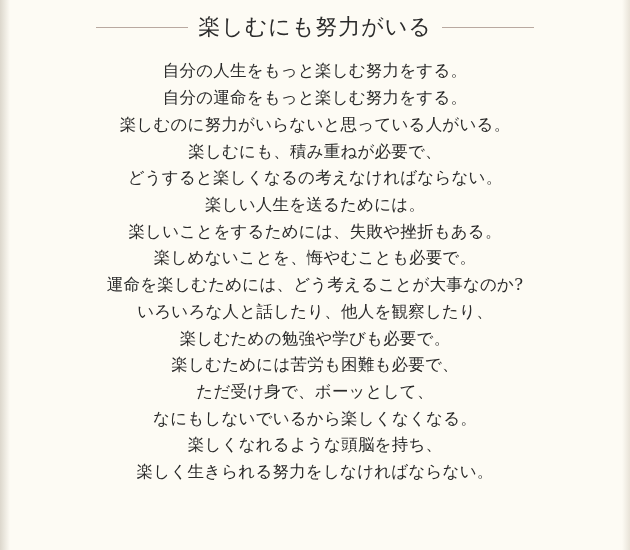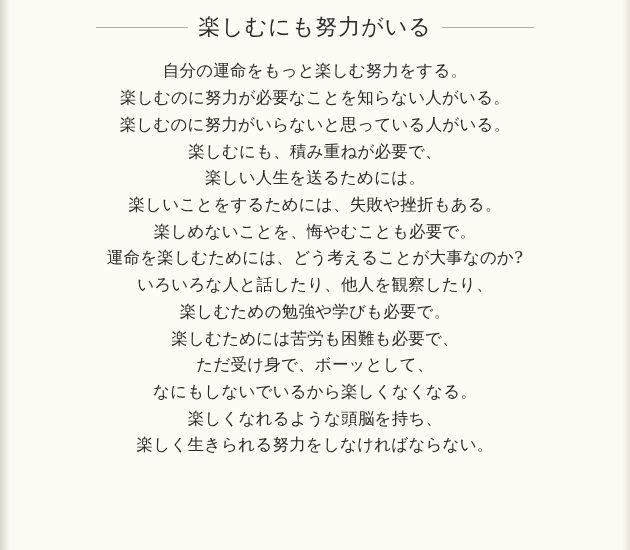--- a/index.html
+++ b/index.html
@@ -89,24 +89,25 @@
 
 <div class="page">
 
   <div class="title-row">
     <div class="rule left"></div>
     <div class="title">楽しむにも努力がいる</div>
     <div class="rule right"></div>
   </div>
 
   <div class="body-text">
+    <span class="line">自分の人生をもっと楽しむ努力をする。</span>
     <span class="line">自分の運命をもっと楽しむ努力をする。</span>
-    <span class="line">楽しむのに努力が必要なことを知らない人がいる。</span>
     <span class="line">楽しむのに努力がいらないと思っている人がいる。</span>
     <span class="line">楽しむにも、積み重ねが必要で、</span>
+    <span class="line">どうすると楽しくなるの考えなければならない。</span>
     <span class="line">楽しい人生を送るためには。</span>
     <span class="line">楽しいことをするためには、失敗や挫折もある。</span>
     <span class="line">楽しめないことを、悔やむことも必要で。</span>
     <span class="line">運命を楽しむためには、どう考えることが大事なのか?</span>
     <span class="line">いろいろな人と話したり、他人を観察したり、</span>
     <span class="line">楽しむための勉強や学びも必要で。</span>
     <span class="line">楽しむためには苦労も困難も必要で、</span>
     <span class="line">ただ受け身で、ボーッとして、</span>
     <span class="line">なにもしないでいるから楽しくなくなる。</span>
     <span class="line">楽しくなれるような頭脳を持ち、</span>

